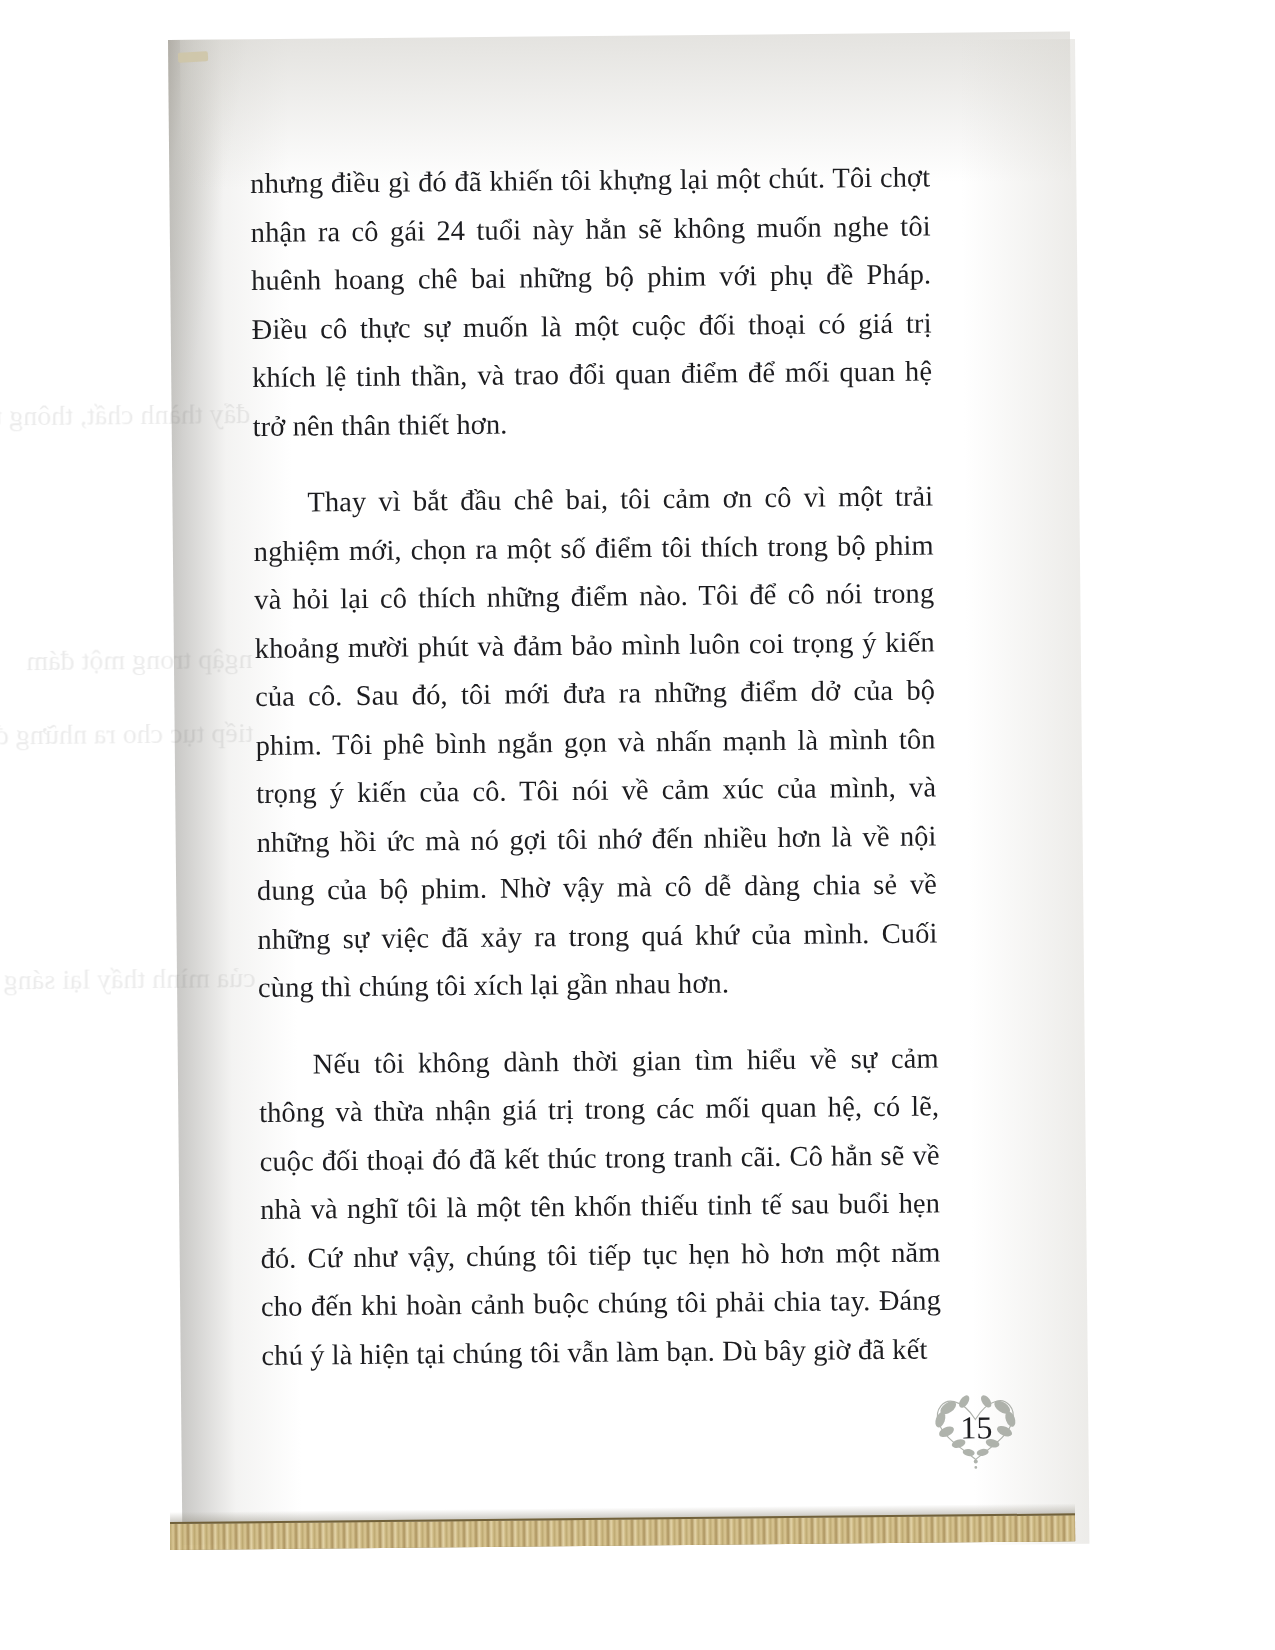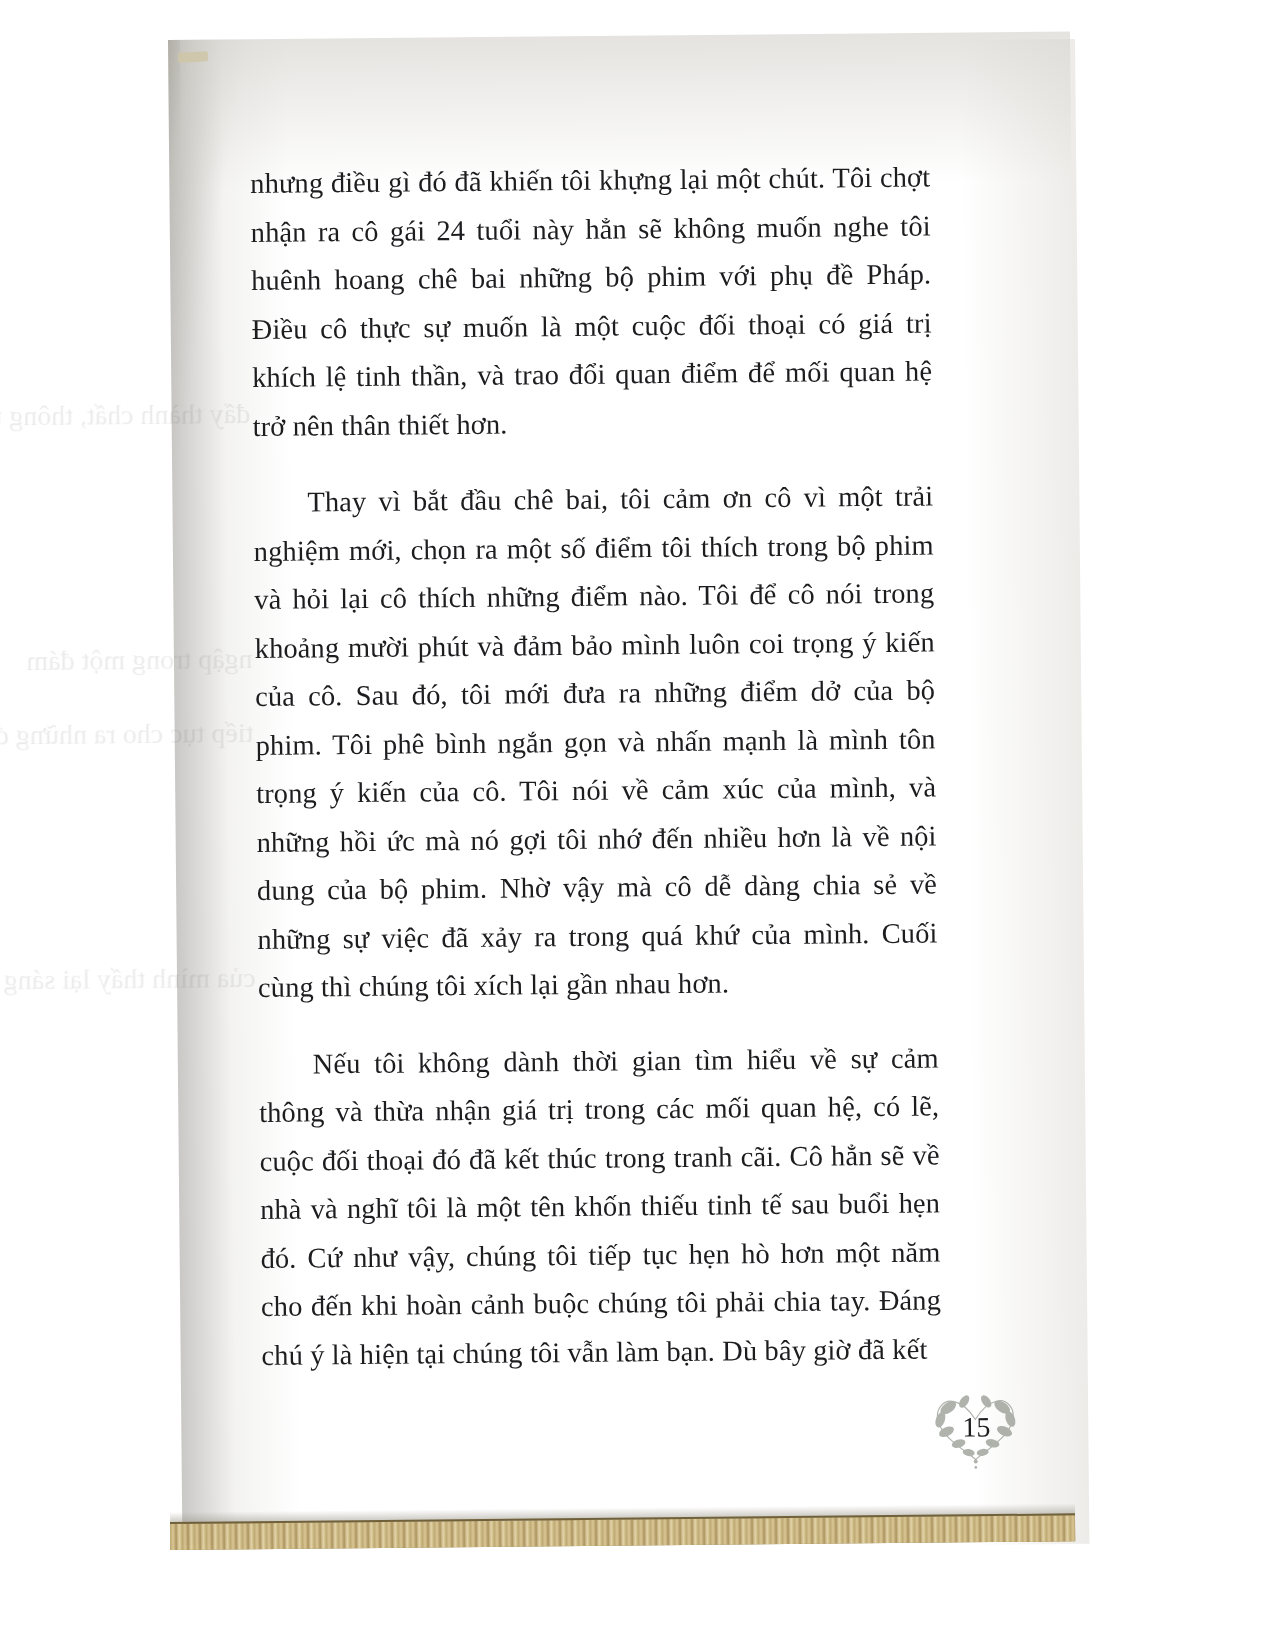--- a/index.html
+++ b/index.html
@@ -176,21 +176,21 @@
     justify-content: center;
   }
   #ornament {
     position: absolute;
     inset: 0;
     opacity: 0.75;
   }
   #page-number {
     position: relative;
     font-family: "Liberation Serif", serif;
-    font-size: 28px;
+    font-size: 32px;
     color: #1d1d20;
     z-index: 2;
     padding-left: 2px;
     padding-top: 2px;
   }
 </style>
 </head>
 <body>
 
 <div id="scan">

